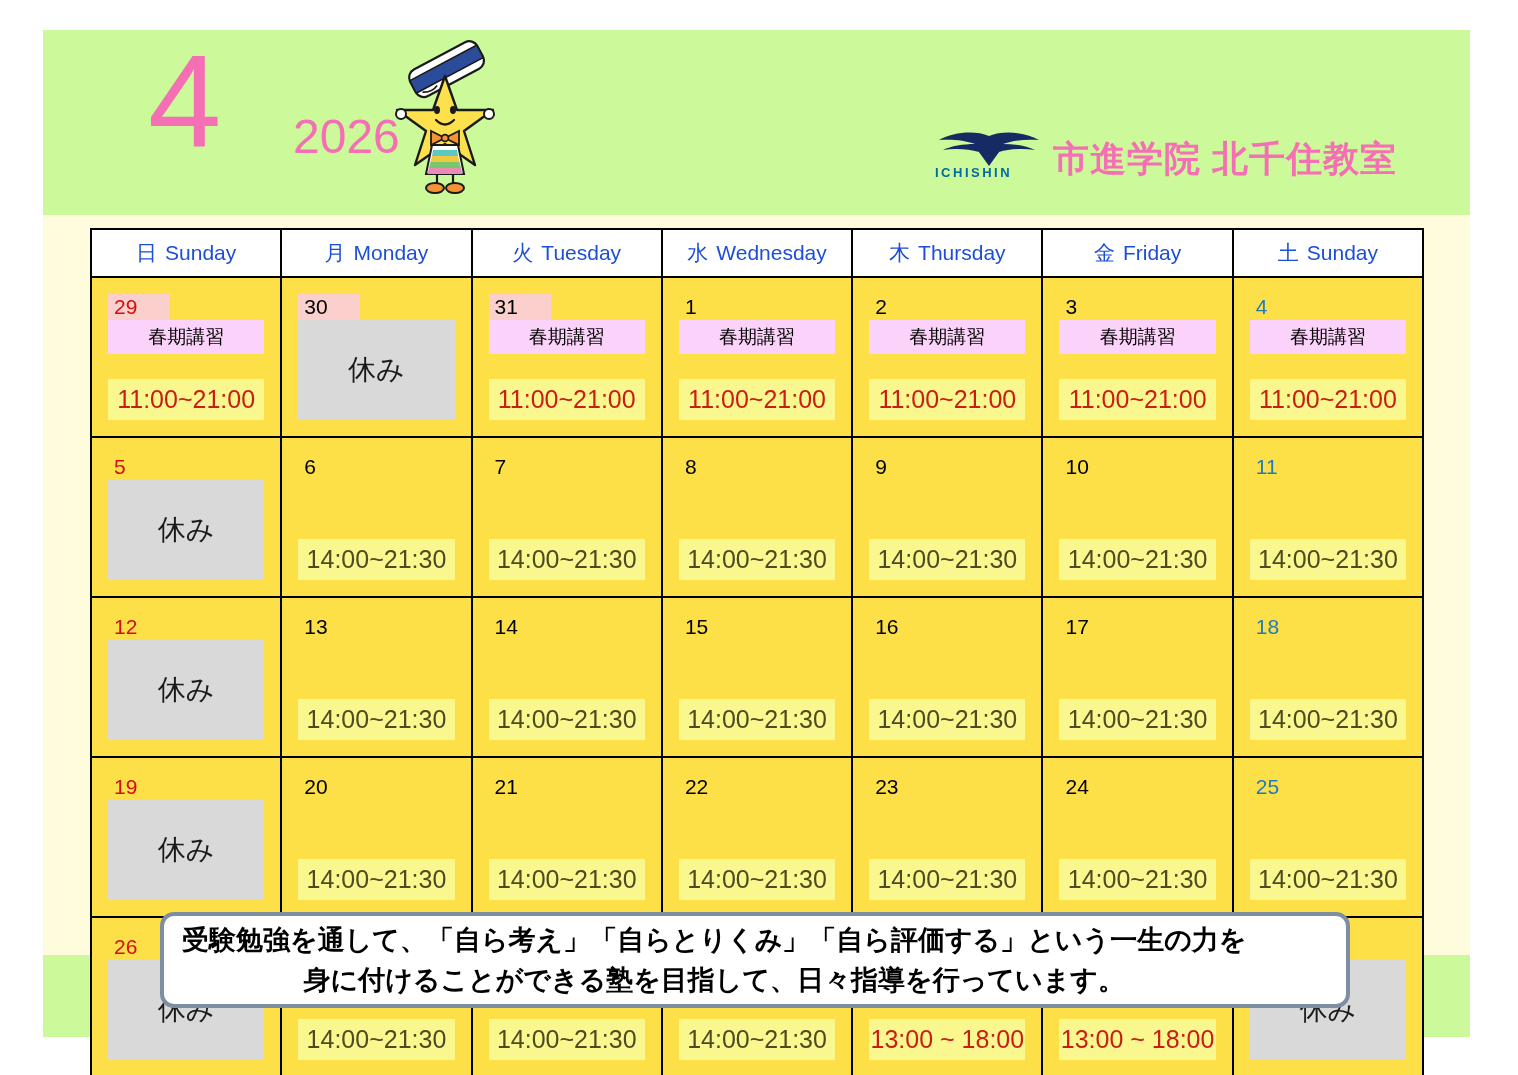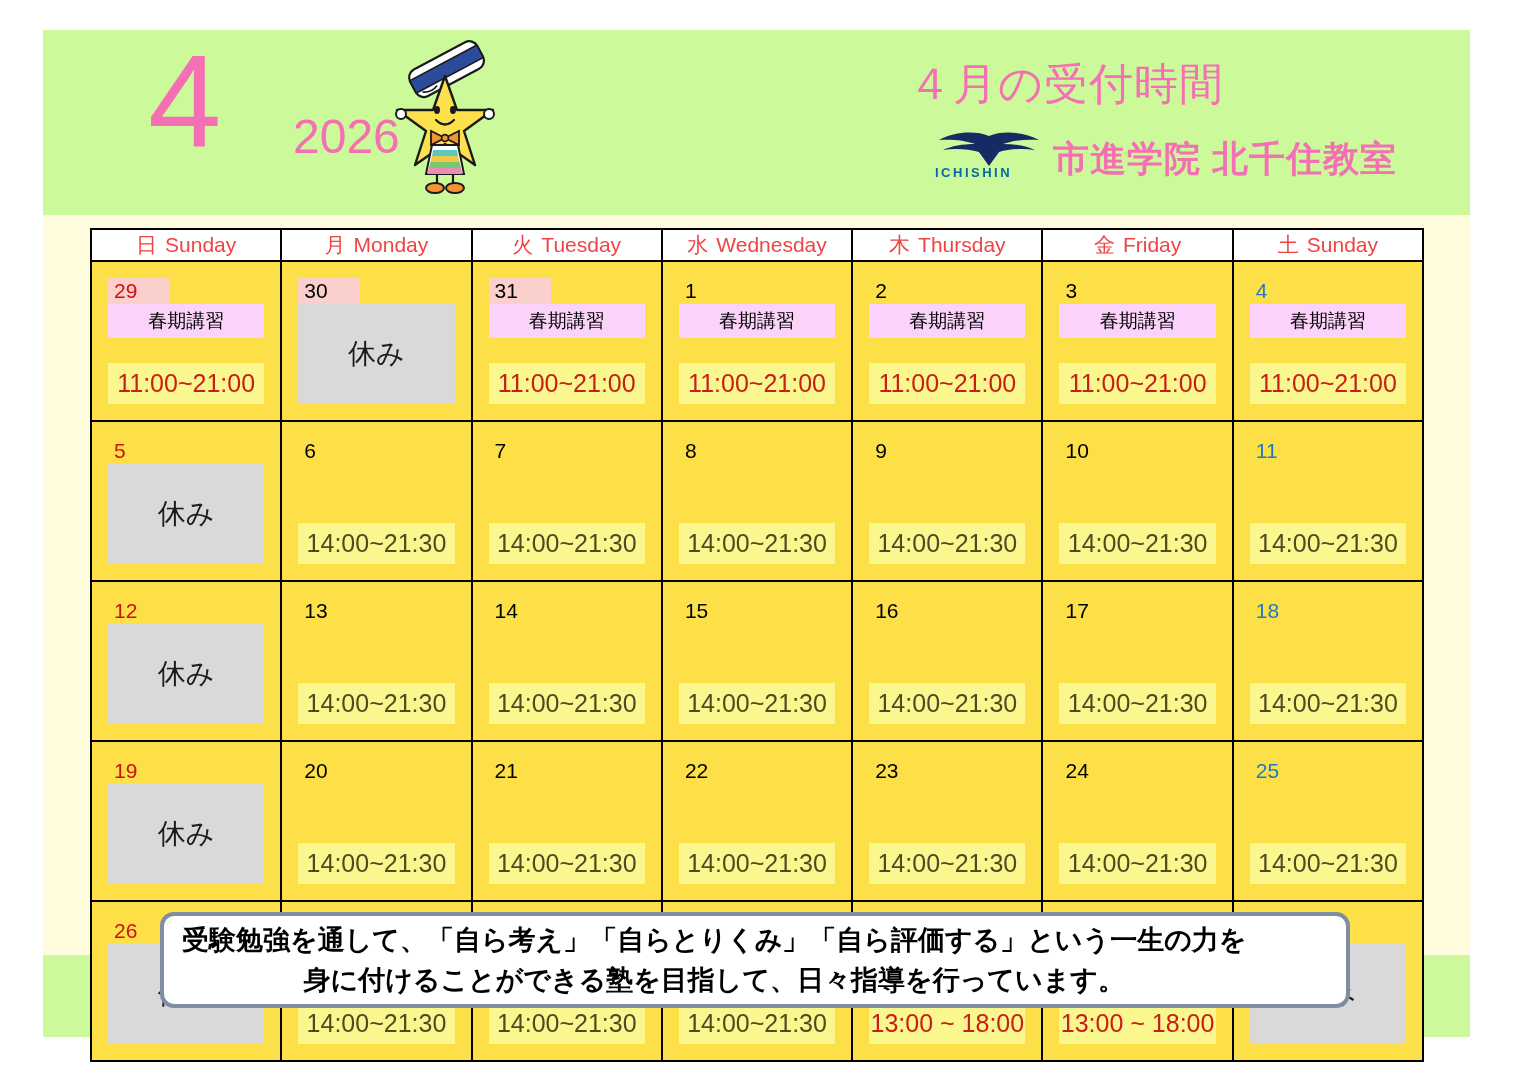--- a/index.html
+++ b/index.html
@@ -135,26 +135,26 @@
     width: 1332px;
     border-collapse: collapse;
     table-layout: fixed;
     background: #ffffff;
   }
   #calendar col { width: 190.3px; }
 
   #calendar th {
     height: 30px;
     border: 2px solid #000000;
-    padding: 0;
+    padding: 8px;
     font-size: 21px;
     font-weight: 400;
     text-align: center;
     background: #ffffff;
-    color: #ef4444;
+    color: #1d4ed8;
     white-space: nowrap;
   }
   #calendar th .dow-jp { padding-right: 8px; }
   th.dow-sun { background: #FF0000; color: #ffffff; }
   th.dow-sat { background: #0A6CBE; color: #ffffff; }
 
   #calendar td {
     border: 2px solid #000000;
     padding: 16px;
     vertical-align: top;
@@ -303,21 +303,20 @@
       <path d="M52 142 L52 152" stroke="#1a1a1a" stroke-width="2.2"></path>
       <path d="M68 142 L68 152" stroke="#1a1a1a" stroke-width="2.2"></path>
       <ellipse cx="50" cy="156" rx="9" ry="5" fill="#F59234" stroke="#1a1a1a" stroke-width="2"></ellipse>
       <ellipse cx="70" cy="156" rx="9" ry="5" fill="#F59234" stroke="#1a1a1a" stroke-width="2"></ellipse>
 
       <circle cx="16" cy="82" r="5" fill="#ffffff" stroke="#1a1a1a" stroke-width="2"></circle>
       <circle cx="104" cy="82" r="5" fill="#ffffff" stroke="#1a1a1a" stroke-width="2"></circle>
     </svg>
   </div>
 
-  <div class="header-title">４月の受付時間</div>
 
   <div class="brand-row">
     <div class="brand-logo">
       <svg viewBox="0 0 108 44" width="108" height="44" xmlns="http://www.w3.org/2000/svg">
         <path d="M54 6 C40 0 18 2 4 10 C16 9 30 10 40 14 C28 14 16 16 8 20 C20 18 34 19 44 22 L54 36 L64 22 C74 19 88 18 100 20 C92 16 80 14 68 14 C78 10 92 9 104 10 C90 2 68 0 54 6 Z" fill="#162A63"></path>
         <path d="M44 22 L54 34 L64 22 C60 24 48 24 44 22 Z" fill="#162A63"></path>
       </svg>
       <div class="wordmark">ICHISHIN</div>
     </div>
     <div class="brand-name">市進学院  北千住教室</div>

